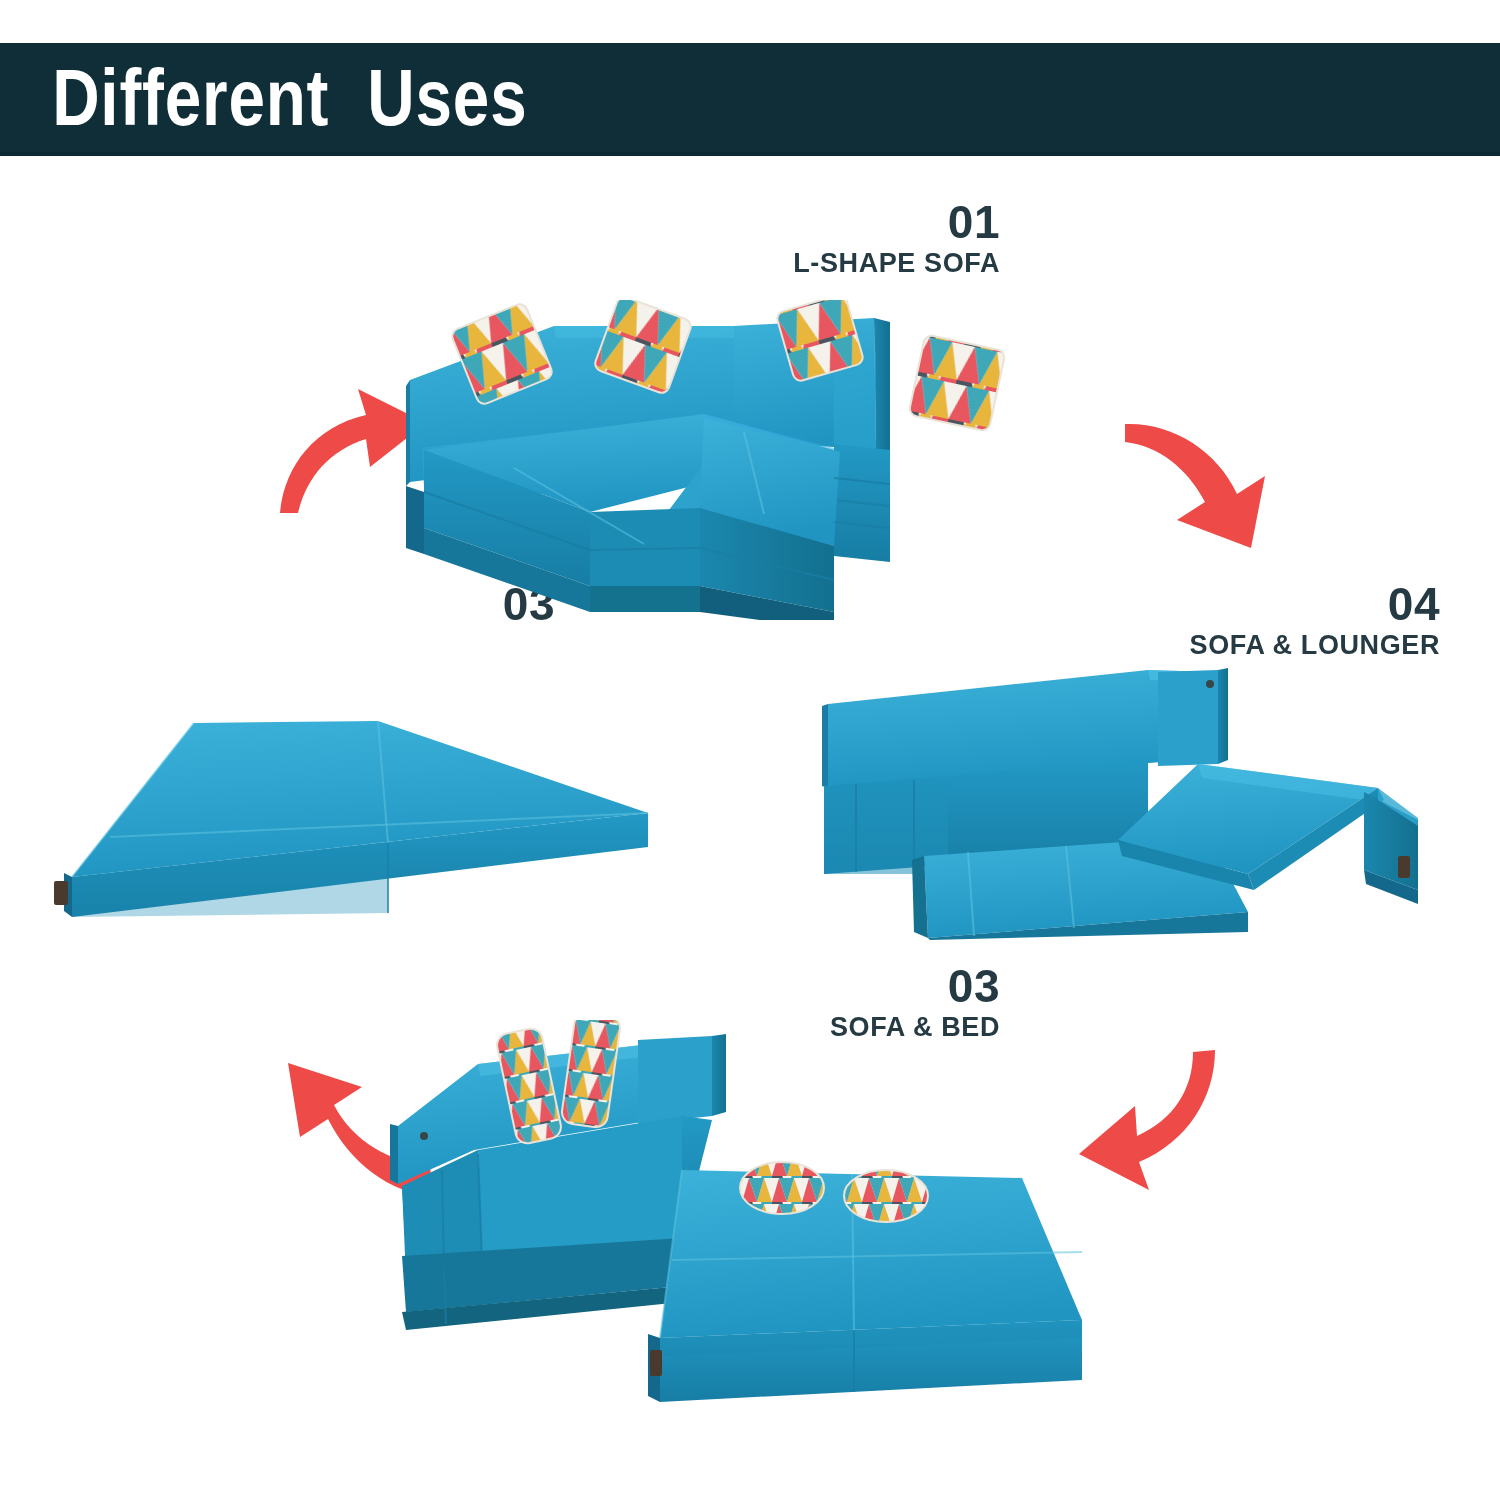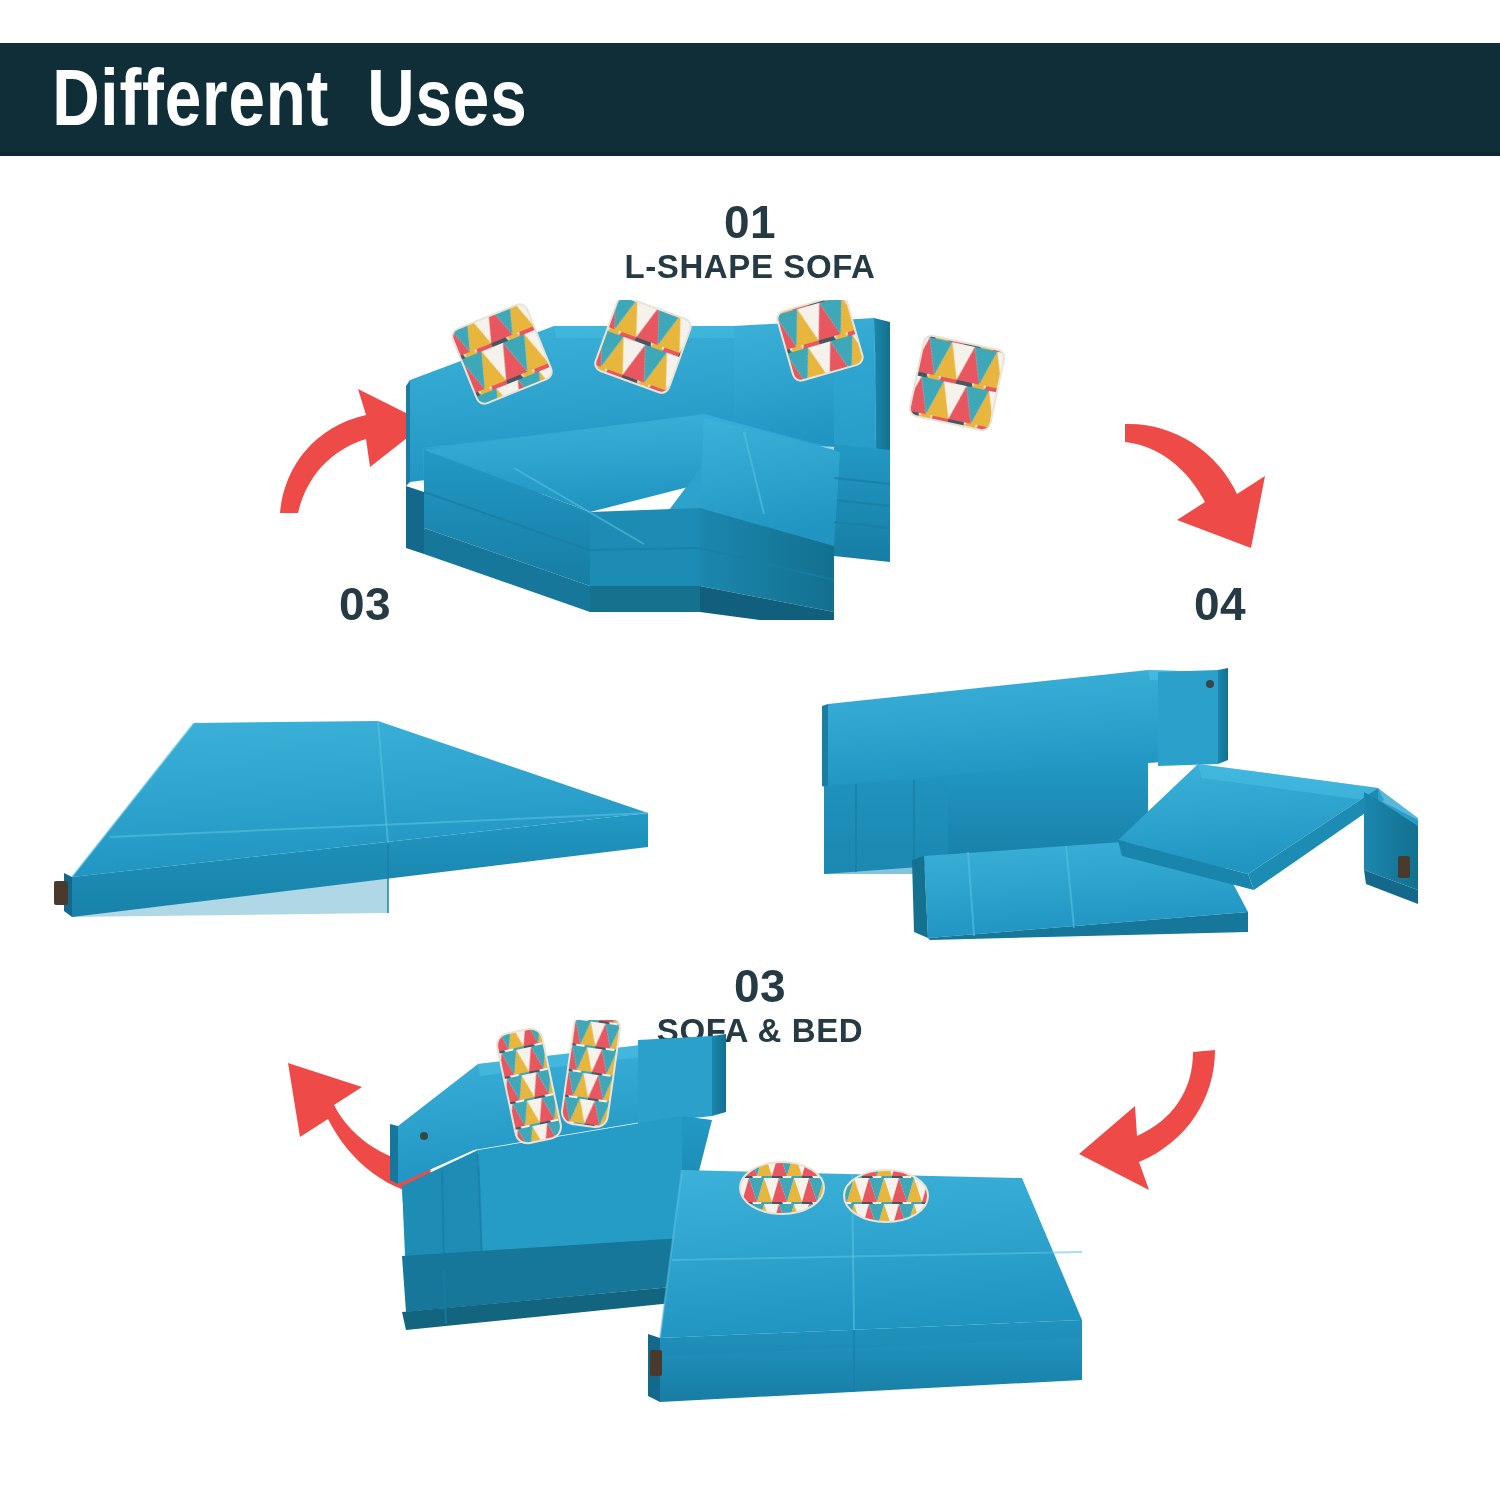--- a/index.html
+++ b/index.html
@@ -45,33 +45,33 @@
     line-height: 1;
     transform: scaleX(0.82);
     transform-origin: center;
     white-space: pre;
     margin-top: -4px;
   }
 
   
   .label-block {
     position: absolute;
-    text-align: center;
+    text-align: right;
     color: #263B44;
     user-select: none;
   }
   .label-num {
     font-size: 46px;
     font-weight: bold;
     letter-spacing: 0.5px;
     line-height: 1.05;
     color: #253a43;
   }
   .label-text {
-    font-size: 33px;
+    font-size: 27px;
     font-weight: bold;
     letter-spacing: 0.6px;
     line-height: 1.1;
     color: #253a43;
     margin-top: 3px;
     white-space: nowrap;
   }
 
   #label-01 { left: 500px; top: 198px; width: 500px; }
   #label-02 { left: 1000px; top: 580px; width: 440px; }
@@ -108,20 +108,21 @@
   <div class="header-title">Different  Uses</div>
 </div>
 
 <div class="label-block" id="label-01">
   <div class="label-num">01</div>
   <div class="label-text">L-SHAPE SOFA</div>
 </div>
 
 <div class="label-block" id="label-02">
   <div class="label-num">04</div>
+  <div class="label-text">SOFA &amp; LOUNGER</div>
 </div>
 
 <div class="label-block" id="label-03">
   <div class="label-num">03</div>
   <div class="label-text">SOFA &amp; BED</div>
 </div>
 
 <div class="label-block" id="label-04">
   <div class="label-num">03</div>
 </div>

